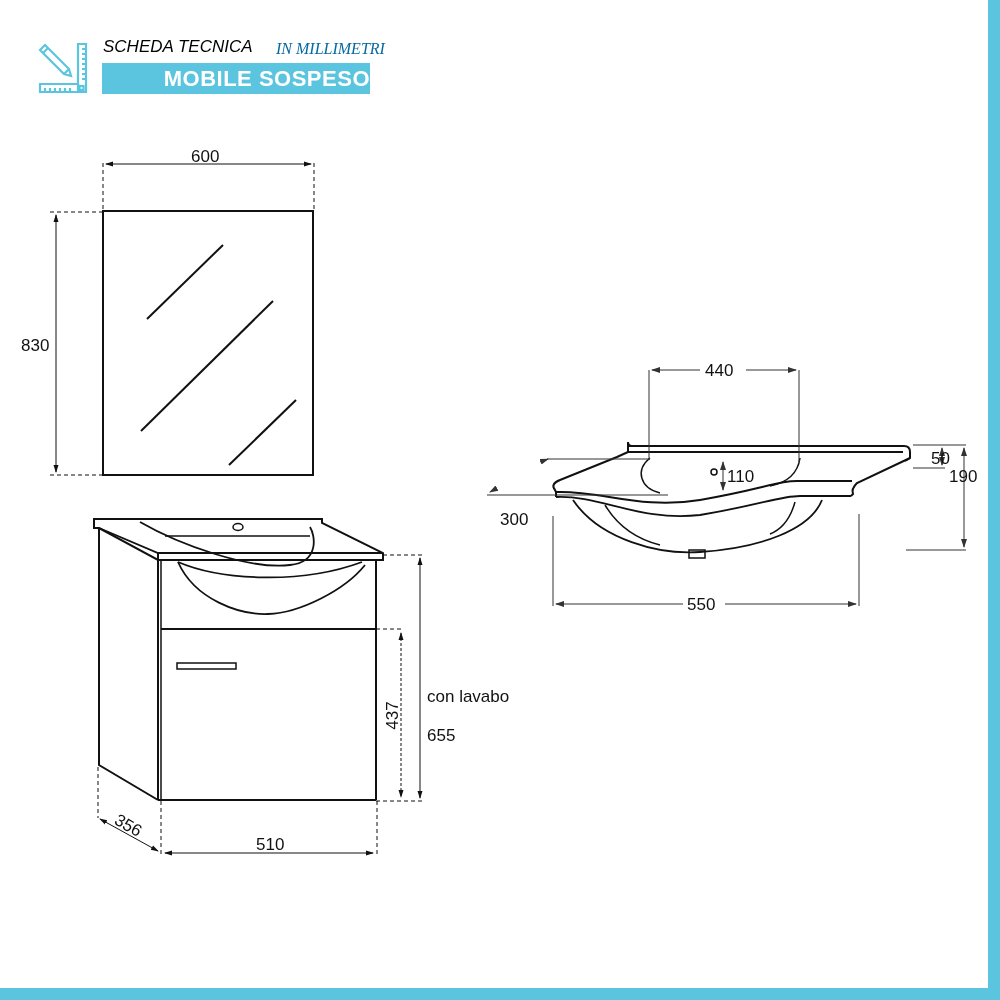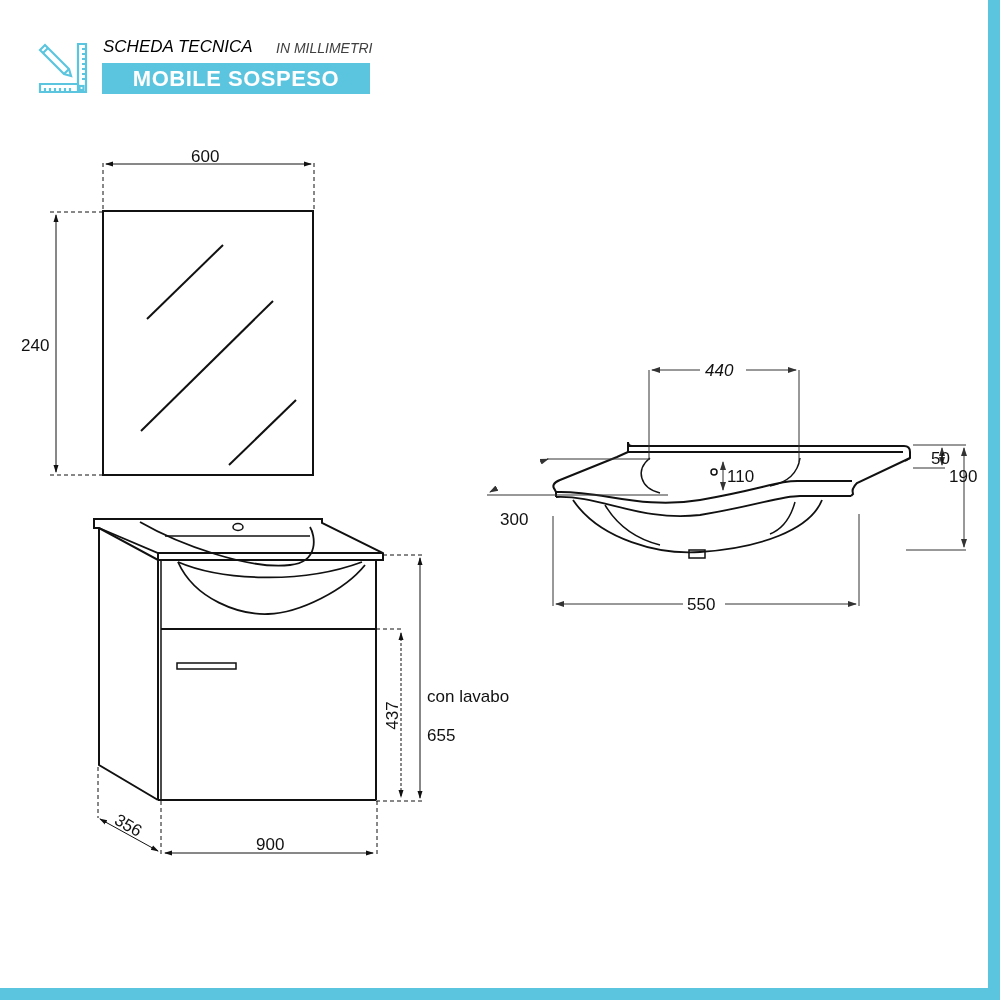--- a/index.html
+++ b/index.html
@@ -1,22 +1,22 @@
 <!DOCTYPE html>
 <html><head>
 <meta charset="utf-8">
 <style>
   html, body { margin: 0; padding: 0; background: #ffffff; }
   body { width: 1000px; height: 1000px; position: relative; overflow: hidden; font-family: "Liberation Sans", sans-serif; }
   #canvas { position: absolute; left: 0; top: 0; width: 1000px; height: 1000px; }
   .frame-right { position: absolute; left: 988px; top: 0; width: 12px; height: 1000px; background: #5bc5df; }
   .frame-bottom { position: absolute; left: 0; top: 988px; width: 1000px; height: 12px; background: #5bc5df; }
   .hdr-title { position: absolute; left: 103px; top: 37px; font-size: 17px; font-style: italic; color: #000000; white-space: nowrap; }
-  .hdr-unit { position: absolute; left: 276px; top: 40px; font-size: 14px; font-style: italic; color: #404040; white-space: nowrap; }
-  .hdr-banner { position: absolute; left: 102px; top: 63px; width: 268px; height: 31px; background: #5bc5df; color: #fff; font-weight: bold; font-size: 22px; line-height: 31px; text-align: center; letter-spacing: 0.5px; }
+  .hdr-unit { position: absolute; left: 276px; top: 40px; font-size: 16px; font-style: italic; color: #0369a1; white-space: nowrap; font-family: Liberation Serif, serif; }
+  .hdr-banner { position: absolute; left: 102px; top: 63px; width: 268px; height: 31px; background: #5bc5df; color: #fff; font-weight: bold; font-size: 22px; line-height: 31px; text-align: right; letter-spacing: 0.5px; }
   .icon-wrap { position: absolute; left: 36px; top: 40px; width: 56px; height: 56px; }
   .dim { position: absolute; font-size: 17px; color: #111; white-space: nowrap; line-height: 1; }
   .dim.rot-left { transform: rotate(-90deg); transform-origin: center; }
   .dim.rot-diag { transform: rotate(30deg); transform-origin: center; }
 </style>
 </head>
 <body>
 
 <div class="frame-right"></div>
 <div class="frame-bottom"></div>
@@ -157,26 +157,26 @@
     <line x1="964" y1="448" x2="964" y2="547" marker-start="url(#arrg)" marker-end="url(#arrg)"></line>
 
     <line x1="553" y1="516" x2="553" y2="606"></line>
     <line x1="859" y1="514" x2="859" y2="606"></line>
     <line x1="556" y1="604" x2="683" y2="604" marker-start="url(#arrg)"></line>
     <line x1="725" y1="604" x2="856" y2="604" marker-end="url(#arrg)"></line>
   </g>
 </svg>
 
 <div class="dim" style="left:191px; top:148px;">600</div>
-<div class="dim" style="left:21px; top:337px;">240</div>
+<div class="dim" style="left:21px; top:337px;">830</div>
 
 <div class="dim" style="left:427px; top:695px;margin-top:32px;">655</div>
 <div class="dim" style="left:427px; top:688px;">con lavabo</div>
 <div class="dim rot-left" style="left:378px; top:707px;">437</div>
-<div class="dim" style="left:256px; top:836px;">900</div>
+<div class="dim" style="left:256px; top:836px;">510</div>
 <div class="dim rot-diag" style="left:114px; top:817px;">356</div>
 
-<div class="dim" style="left:705px; top:362px;font-style:italic;">440</div>
+<div class="dim" style="left:705px; top:362px;">440</div>
 <div class="dim" style="left:500px; top:467px;margin-top:44px;">300</div>
 <div class="dim" style="left:727px; top:468px;">110</div>
 <div class="dim" style="left:915px; top:450px;margin-left:16px;">50</div>
 <div class="dim" style="left:949px; top:468px;">190</div>
 <div class="dim" style="left:687px; top:596px;">550</div>
 
 </body></html>

